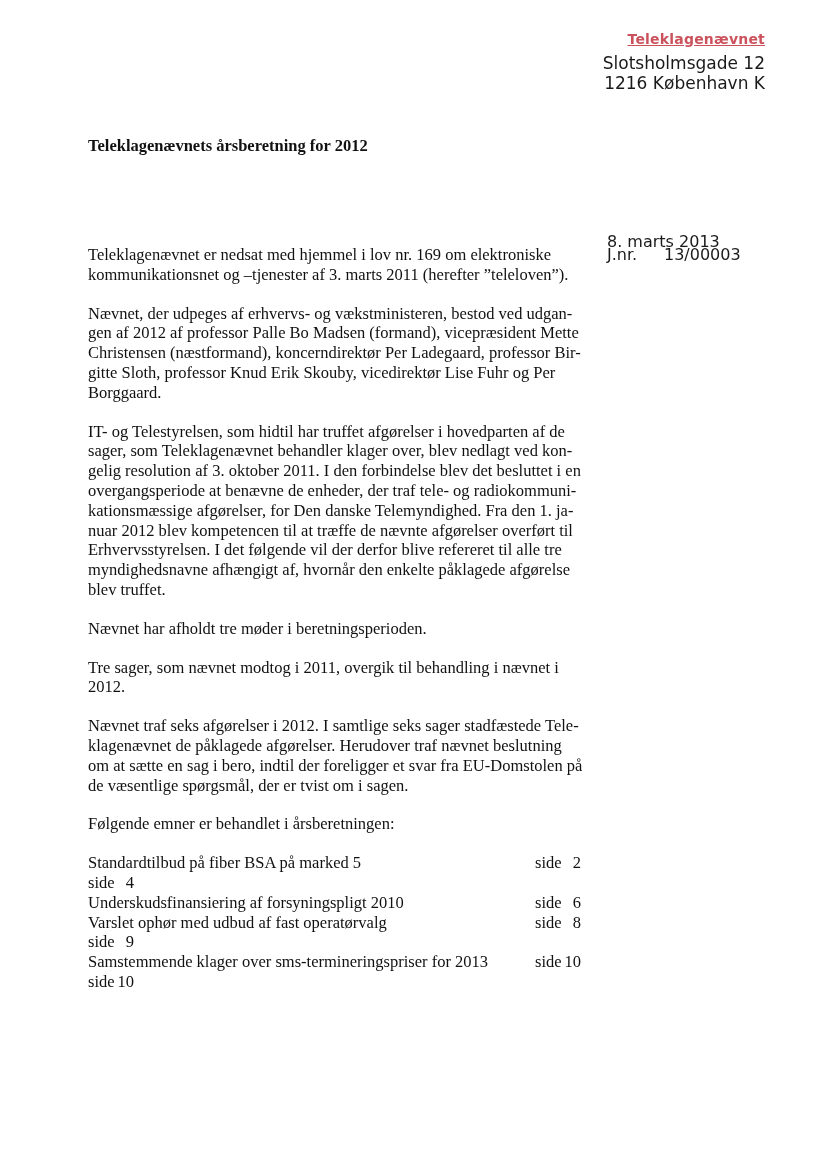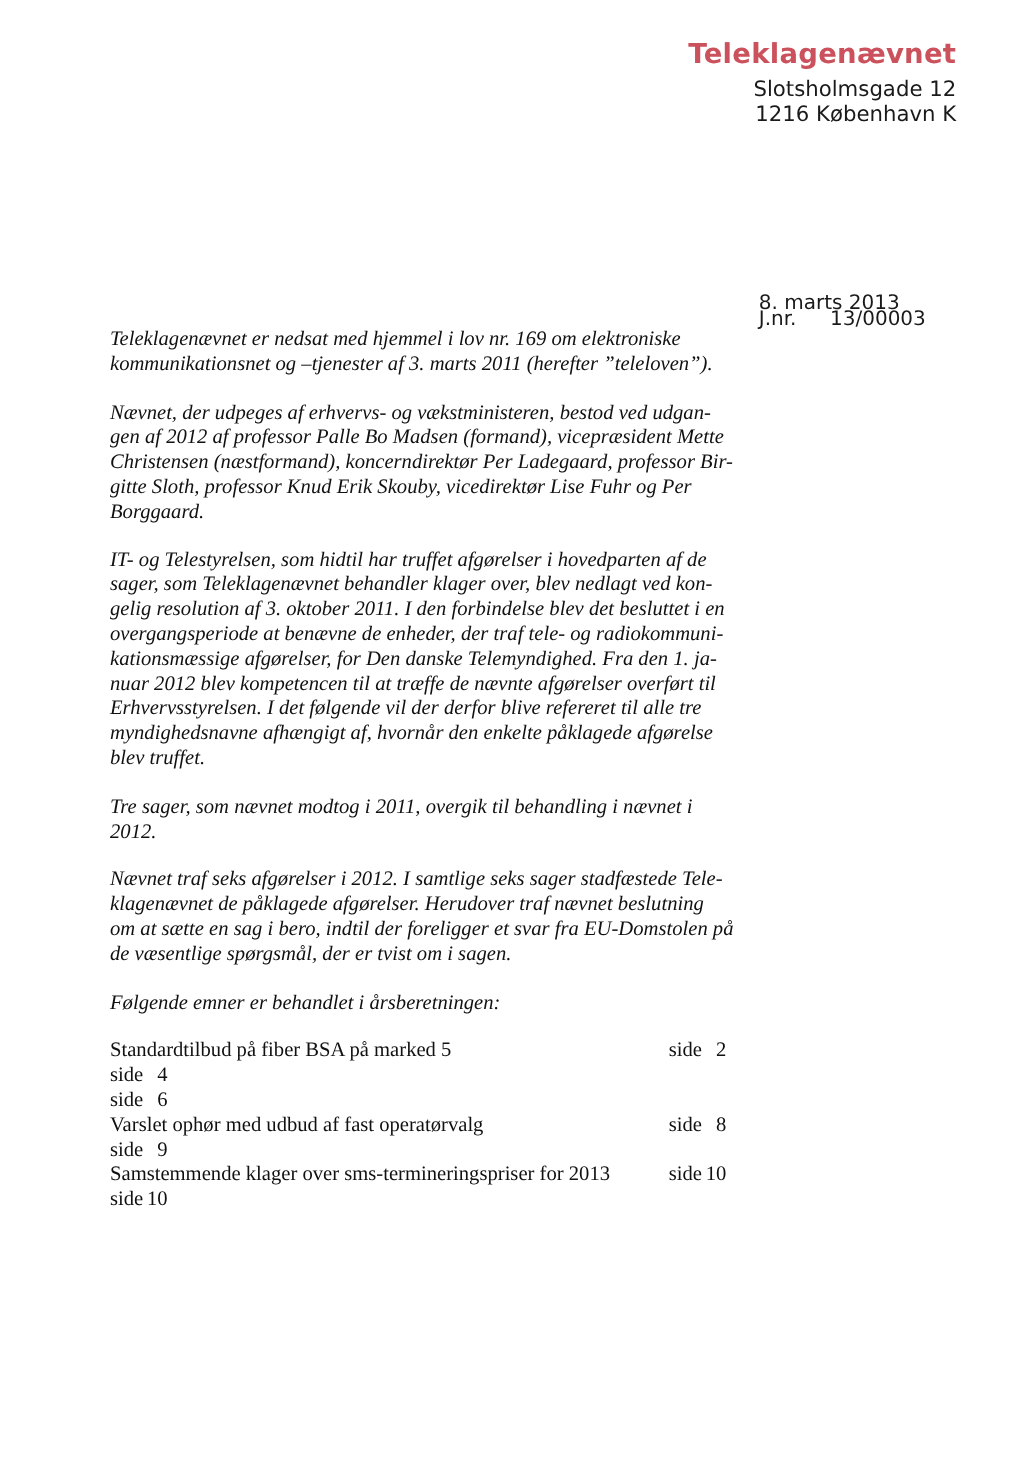--- a/index.html
+++ b/index.html
@@ -18,25 +18,26 @@
 
   
   .letterhead {
     position: absolute;
     top: 31px;
     right: 63px;
     text-align: right;
     font-family: "DejaVu Sans", sans-serif;
   }
   .org-name {
-    font-size: 22px;
+    font-size: 14px;
     font-weight: bold;
     color: var(--brand, #cb525c);
     letter-spacing: 0.2px;
     margin-bottom: 6px;
+    text-decoration: underline;
   }
   .address-line {
     font-size: 17px;
     line-height: 20px;
     color: #1a1a1a;
   }
 
   
   .doc-title {
     position: absolute;
@@ -69,23 +70,22 @@
     position: absolute;
     left: 88px;
     top: 245px;
     width: 506px;
     font-family: "Liberation Serif", serif;
     font-size: 16.5px;
     line-height: 1.2;
     color: #111;
   }
   .main p {
-    margin: 16px 0 19px 0;
+    margin: 0 0 19px 0;
     white-space: pre-line;
-    font-style: italic;
   }
 
   
   .toc {
     margin-top: 12px;
   }
   .toc-row {
     display: flex;
     align-items: baseline;
     line-height: 1.2;
@@ -109,20 +109,21 @@
 <body>
 
 <div class="page">
 
   <div class="letterhead">
     <div class="org-name">Teleklagenævnet</div>
     <div class="address-line">Slotsholmsgade 12</div>
     <div class="address-line">1216 København K</div>
   </div>
 
+  <div class="doc-title">Teleklagenævnets årsberetning for 2012</div>
 
   <div class="meta">
     <div class="meta-row">8. marts 2013</div>
     <div class="meta-row">
       <span class="meta-label">J.nr.</span><span>13/00003</span>
     </div>
   </div>
 
   <div class="main">
     <p>Teleklagenævnet er nedsat med hjemmel i lov nr. 169 om elektroniske
@@ -134,20 +135,21 @@
 Borggaard.</p>
     <p>IT- og Telestyrelsen, som hidtil har truffet afgørelser i hovedparten af de
 sager, som Teleklagenævnet behandler klager over, blev nedlagt ved kon-
 gelig resolution af 3. oktober 2011. I den forbindelse blev det besluttet i en
 overgangsperiode at benævne de enheder, der traf tele- og radiokommuni-
 kationsmæssige afgørelser, for Den danske Telemyndighed. Fra den 1. ja-
 nuar 2012 blev kompetencen til at træffe de nævnte afgørelser overført til
 Erhvervsstyrelsen. I det følgende vil der derfor blive refereret til alle tre
 myndighedsnavne afhængigt af, hvornår den enkelte påklagede afgørelse
 blev truffet.</p>
+    <p>Nævnet har afholdt tre møder i beretningsperioden.</p>
     <p>Tre sager, som nævnet modtog i 2011, overgik til behandling i nævnet i
 2012.</p>
     <p>Nævnet traf seks afgørelser i 2012. I samtlige seks sager stadfæstede Tele-
 klagenævnet de påklagede afgørelser. Herudover traf nævnet beslutning
 om at sætte en sag i bero, indtil der foreligger et svar fra EU-Domstolen på
 de væsentlige spørgsmål, der er tvist om i sagen.</p>
     <p>Følgende emner er behandlet i årsberetningen:</p>
 
     <div class="toc">
       <div class="toc-row">
@@ -157,20 +159,21 @@
             <span class="toc-page">2</span>
           </span>
       </div>
       <div class="toc-row">
         <span class="toc-side">
             <span>side</span>
             <span class="toc-page">4</span>
           </span>
       </div>
       <div class="toc-row">
+        <span class="toc-label">Underskudsfinansiering af forsyningspligt 2010</span>
         <span class="toc-side">
             <span>side</span>
             <span class="toc-page">6</span>
           </span>
       </div>
       <div class="toc-row">
         <span class="toc-label">Varslet ophør med udbud af fast operatørvalg</span>
         <span class="toc-side">
             <span>side</span>
             <span class="toc-page">8</span>

